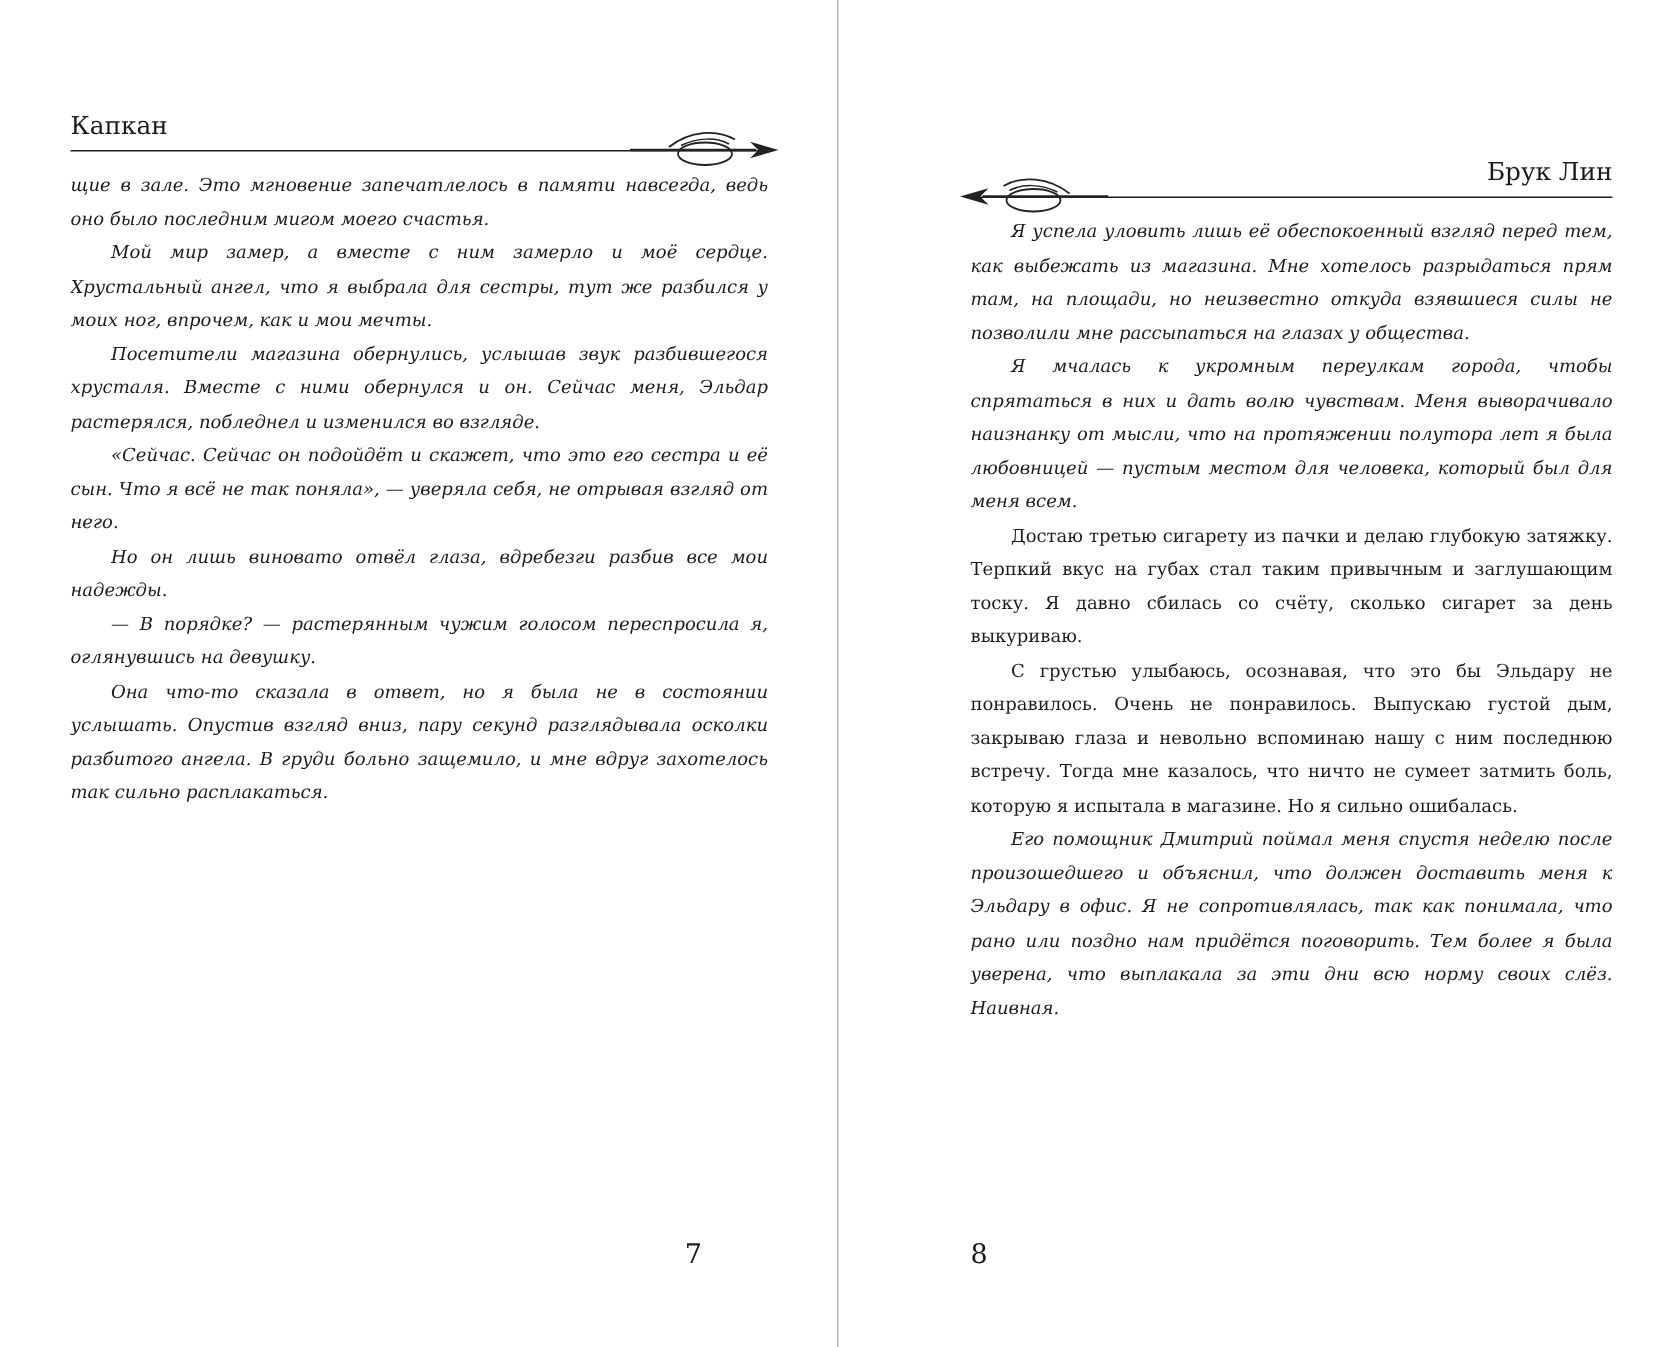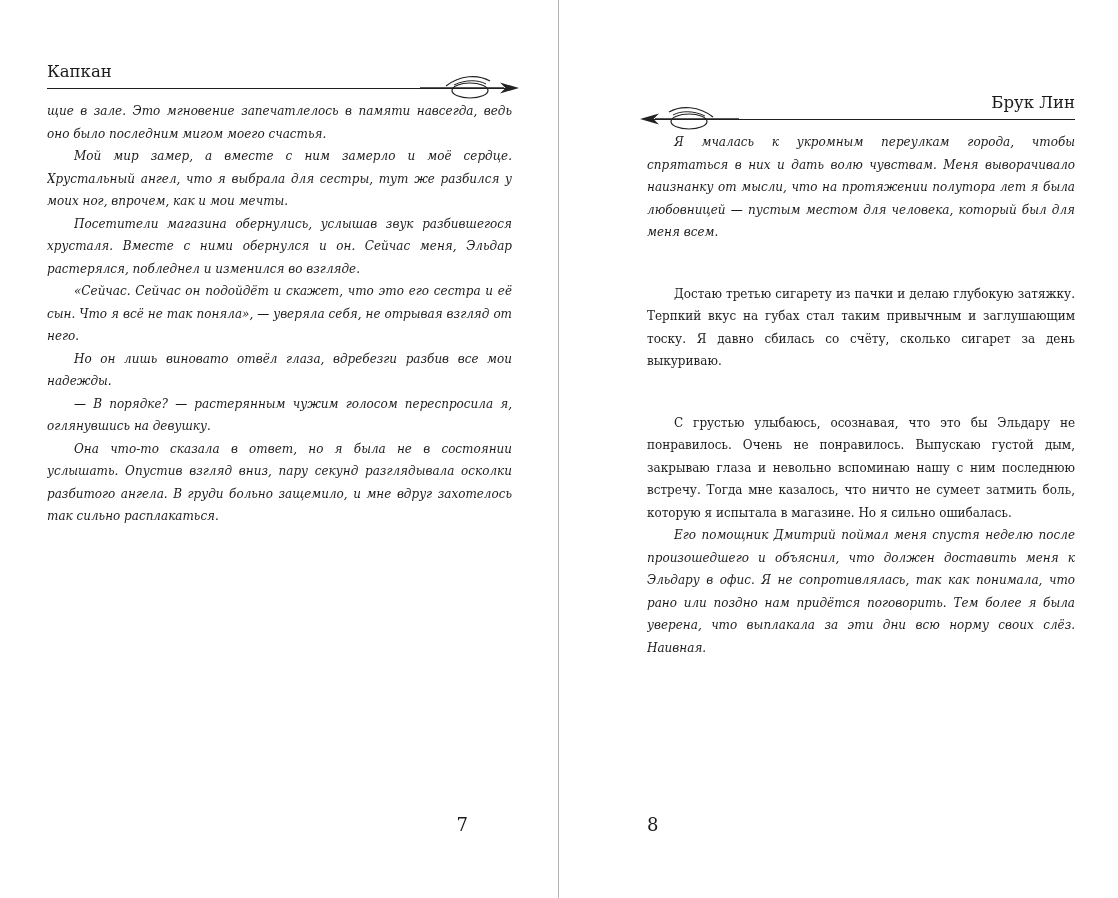--- a/index.html
+++ b/index.html
@@ -13,21 +13,21 @@
     color: #1b1b1b;
   }
   .divider {
     position: absolute;
     left: 558px;
     top: 0;
     width: 1px;
     height: 898px;
     background: #b3b3b3;
   }
-  .page { position: absolute; top: 62px; height: 800px; }
+  .page { position: absolute; top: 74px; height: 800px; }
   .page.left  { left: 47px;  width: 465px; }
   .page.right { left: 647px; width: 428px; }
 
   .pg-header {
     position: relative;
     font-size: 16.5px;
     line-height: 20px;
     padding-bottom: 6px;
     border-bottom: 1.5px solid #1f1f1f;
     color: #1a1a1a;
@@ -47,21 +47,21 @@
     margin-top: 11px;
     max-height: 722px;
     overflow: hidden;
     font-size: 12px;
     line-height: 22.5px;
     text-align: justify;
   }
   .para { margin: 0; }
   .para.indent { text-indent: 27px; }
   .para.italic { font-style: italic; }
-  .para.regular { font-style: normal; margin-top: 39px; }
+  .para.regular { font-style: normal; }
 
   .pagenum {
     position: absolute;
     top: 752px;
     left: 0;
     right: 0;
     font-size: 18px;
     font-style: normal;
   }
   .page.left  .pagenum { text-align: right; padding-right: 44px; }
@@ -102,20 +102,21 @@
       <span>Брук Лин</span>
       <svg class="flourish" viewBox="0 0 100 40" xmlns="http://www.w3.org/2000/svg">
         <line x1="0" y1="22" x2="84" y2="22" stroke="#222" stroke-width="1.6"></line>
         <path d="M99 22 L80 16.5 L85.5 22 L80 27.5 Z" fill="#222"></path>
         <ellipse cx="50" cy="24.5" rx="18" ry="7.5" fill="none" stroke="#222" stroke-width="1.2"></ellipse>
         <path d="M26 20 C 40 9, 58 8, 70 15" fill="none" stroke="#222" stroke-width="1.2"></path>
         <path d="M34 19 C 45 13.5, 58 13.5, 66 18" fill="none" stroke="#222" stroke-width="1"></path>
       </svg>
     </div>
     <div class="pg-body">
+        <p class="para italic indent">Я успела уловить лишь её обеспокоенный взгляд перед тем, как выбежать из магазина. Мне хотелось разрыдаться прям там, на площади, но неизвестно откуда взявшиеся силы не позволили мне рассыпаться на глазах у общества.</p>
         <p class="para italic indent">Я мчалась к укромным переулкам города, чтобы спрятаться в них и дать волю чувствам. Меня выворачивало наизнанку от мысли, что на протяжении полутора лет я была любовницей — пустым местом для человека, который был для меня всем.</p>
         <p class="para regular indent">Достаю третью сигарету из пачки и делаю глубокую затяжку. Терпкий вкус на губах стал таким привычным и заглушающим тоску. Я давно сбилась со счёту, сколько сигарет за день выкуриваю.</p>
         <p class="para regular indent">С грустью улыбаюсь, осознавая, что это бы Эльдару не понравилось. Очень не понравилось. Выпускаю густой дым, закрываю глаза и невольно вспоминаю нашу с ним последнюю встречу. Тогда мне казалось, что ничто не сумеет затмить боль, которую я испытала в магазине. Но я сильно ошибалась.</p>
         <p class="para italic indent">Его помощник Дмитрий поймал меня спустя неделю после произошедшего и объяснил, что должен доставить меня к Эльдару в офис. Я не сопротивлялась, так как понимала, что рано или поздно нам придётся поговорить. Тем более я была уверена, что выплакала за эти дни всю норму своих слёз. Наивная.</p>
       </div>
     <div class="pagenum">8</div>
   </div>
 
 </div>
 

